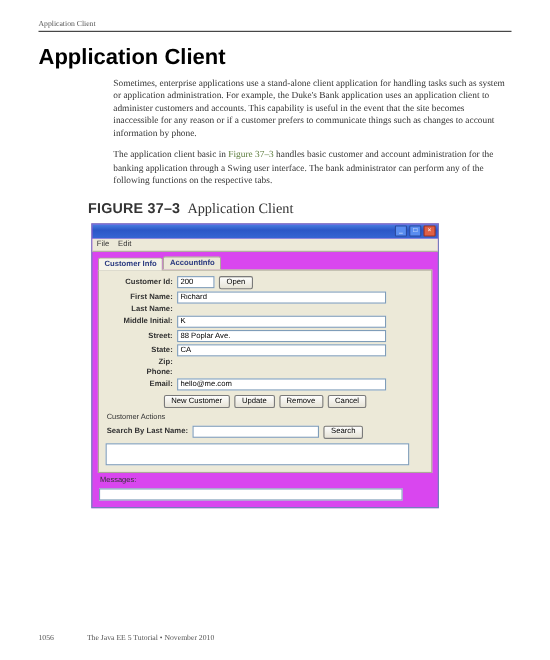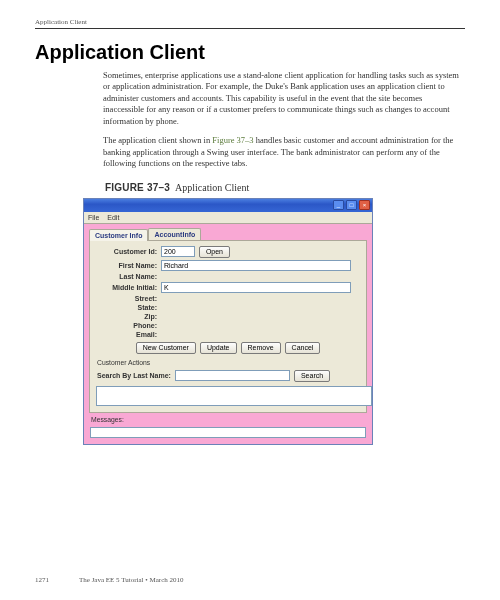--- a/index.html
+++ b/index.html
@@ -29,33 +29,33 @@
   }
   .body-text {
     margin-left: 68px;
     font-size: 8.5px;
     line-height: 1.35;
     color: #333;
     margin-bottom: 8px;
   }
   .body-text .figlink { color: #5a7a3a; }
   .figure-caption {
-    margin-left: 70px;
-    font-size: 10px;
+    margin-left: 45px;
+    font-size: 13px;
     color: #333;
     margin-top: 12px;
     margin-bottom: 5px;
   }
   .figure-caption .lbl { font-family: Arial, sans-serif; font-weight: bold; letter-spacing: 0.2px; }
   
   .window {
     margin-left: 48px;
-    width: 290px;
+    width: 316px;
     border: 1px solid #6a82b8;
-    background: #f9a8d4;
+    background: #d946ef;
     font-family: Tahoma, Arial, sans-serif;
     font-size: 7px;
   }
   .titlebar {
     height: 13px;
     background: linear-gradient(#4a7ee0, #2b57c7 40%, #3666d4);
     display: flex;
     justify-content: flex-end;
     align-items: center;
     padding: 0 2px;
@@ -174,21 +174,21 @@
 </head>
 <body>
 
 <div class="running-header">Application Client</div>
 
 <h1 class="page-title">Application Client</h1>
 
 <p class="body-text">Sometimes, enterprise applications use a stand-alone client application for handling tasks such as system or application administration. For example, the Duke's Bank application uses an application client to administer customers and accounts. This capability is useful in the event that the site becomes inaccessible for any reason or if a customer prefers to communicate things such as changes to account information by phone.</p>
 
 <p class="body-text">
-  <span>The application client shown in </span><span class="figlink">Figure 37–3</span><span> handles basic customer and account administration for the banking application through a Swing user interface. The bank administrator can perform any of the following functions on the respective tabs.</span>
+  <span>The application client basic in </span><span class="figlink">Figure 37–3</span><span> handles basic customer and account administration for the banking application through a Swing user interface. The bank administrator can perform any of the following functions on the respective tabs.</span>
 </p>
 
 <div class="figure-caption">
   <span class="lbl">FIGURE 37–3</span>&nbsp;&nbsp;<span>Application Client</span>
 </div>
 
 <div class="window">
   <div class="titlebar">
     <div class="tbtn">_</div>
     <div class="tbtn">□</div>
@@ -217,32 +217,35 @@
       </div>
       <div class="form-row">
         <span class="lbl">Last Name:</span>
       </div>
       <div class="form-row">
         <span class="lbl">Middle Initial:</span>
         <input type="text" class="w-long" value="K" style="">
       </div>
       <div class="form-row">
         <span class="lbl">Street:</span>
+        <input type="text" class="w-long" value="88 Poplar Ave." style="">
       </div>
       <div class="form-row">
         <span class="lbl">State:</span>
+        <input type="text" class="w-long" value="CA" style="">
       </div>
       <div class="form-row">
         <span class="lbl">Zip:</span>
       </div>
       <div class="form-row">
         <span class="lbl">Phone:</span>
       </div>
       <div class="form-row">
         <span class="lbl">Email:</span>
+        <input type="text" class="w-long" value="hello@me.com" style="">
       </div>
 
       <div class="btn-row">
         <button class="swing-btn">New Customer</button>
         <button class="swing-btn">Update</button>
         <button class="swing-btn">Remove</button>
         <button class="swing-btn">Cancel</button>
       </div>
 
       <div class="section-lbl">Customer Actions</div>
@@ -255,15 +258,15 @@
 
       <div class="msgbox"></div>
     </div>
 
     <div class="section-lbl" style="margin-top:3px;">Messages:</div>
     <input type="text" style="width: 276px; height: 11px; border: 1px solid rgb(127, 157, 185); background: rgb(255, 255, 255); font-size: 7px; margin-left: 1px;">
   </div>
 </div>
 
 <div class="footer">
-  <span>1271</span>
-  <span>The Java EE 5 Tutorial • March 2010</span>
+  <span>1056</span>
+  <span>The Java EE 5 Tutorial • November 2010</span>
 </div>
 
 </body></html>

